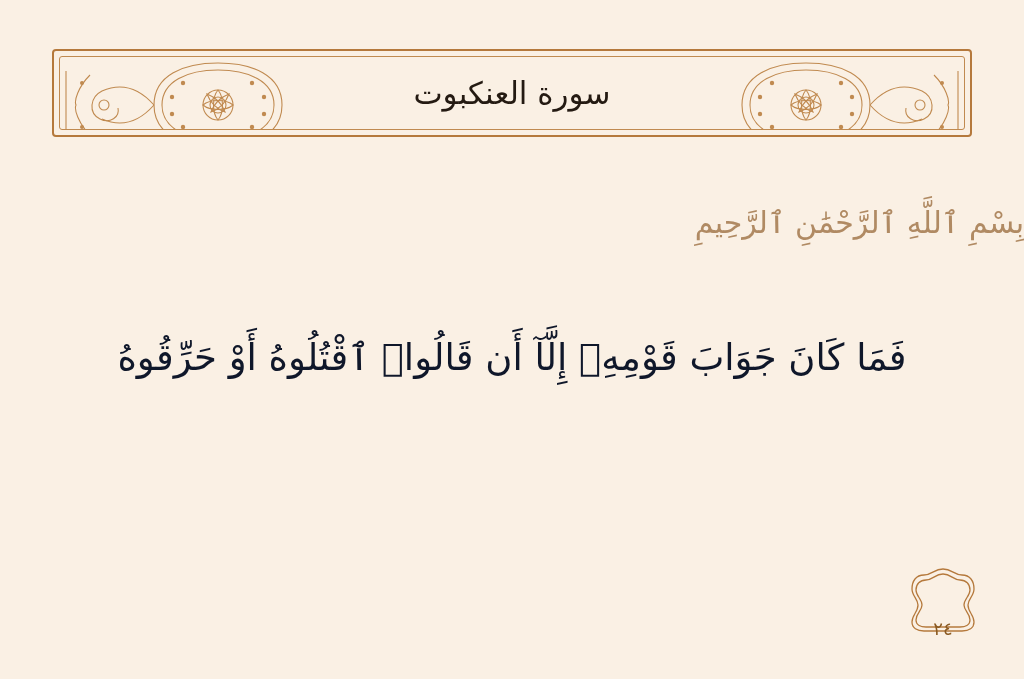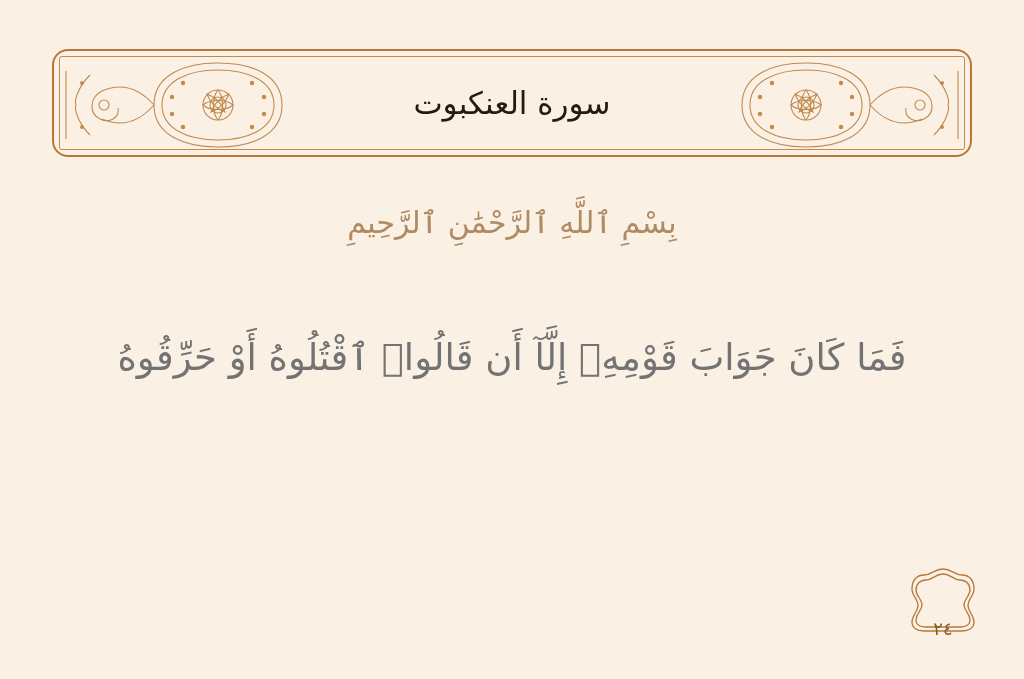--- a/index.html
+++ b/index.html
@@ -15,24 +15,24 @@
     color: #2b2118;
     position: relative;
   }
 
   
   .surah-band {
     position: absolute;
     left: 52px;
     top: 49px;
     width: 920px;
-    height: 108px;
+    height: 88px;
     box-sizing: border-box;
     border: 2px solid #b5793c;
-    border-radius: 16px;
+    border-radius: 4px;
     padding: 5px;
   }
   .surah-band-inner {
     position: relative;
     width: 100%;
     height: 100%;
     box-sizing: border-box;
     border: 1px solid #c08a50;
     border-radius: 3px;
     overflow: hidden;
@@ -61,40 +61,39 @@
     color: #241a12;
     letter-spacing: 0.5px;
     white-space: nowrap;
   }
 
   
   .basmala {
     position: absolute;
     left: 0; right: 0;
     top: 205px;
-    text-align: center;
     font-size: 30px;
     color: #b08a63;
     letter-spacing: 1px;
     white-space: nowrap;
   }
 
   
   .ayah-block {
     position: absolute;
     left: 62px;
     right: 62px;
     top: 330px;
     text-align: center;
     direction: rtl;
   }
   .ayah-line {
     font-size: 37px;
     line-height: 1.0;
-    color: #737373;
+    color: #0f172a;
     white-space: nowrap;
     letter-spacing: 0.6px;
     padding: 9px 0;
   }
 
   
   .ayah-number {
     position: absolute;
     left: 908px;
     top: 565px;

